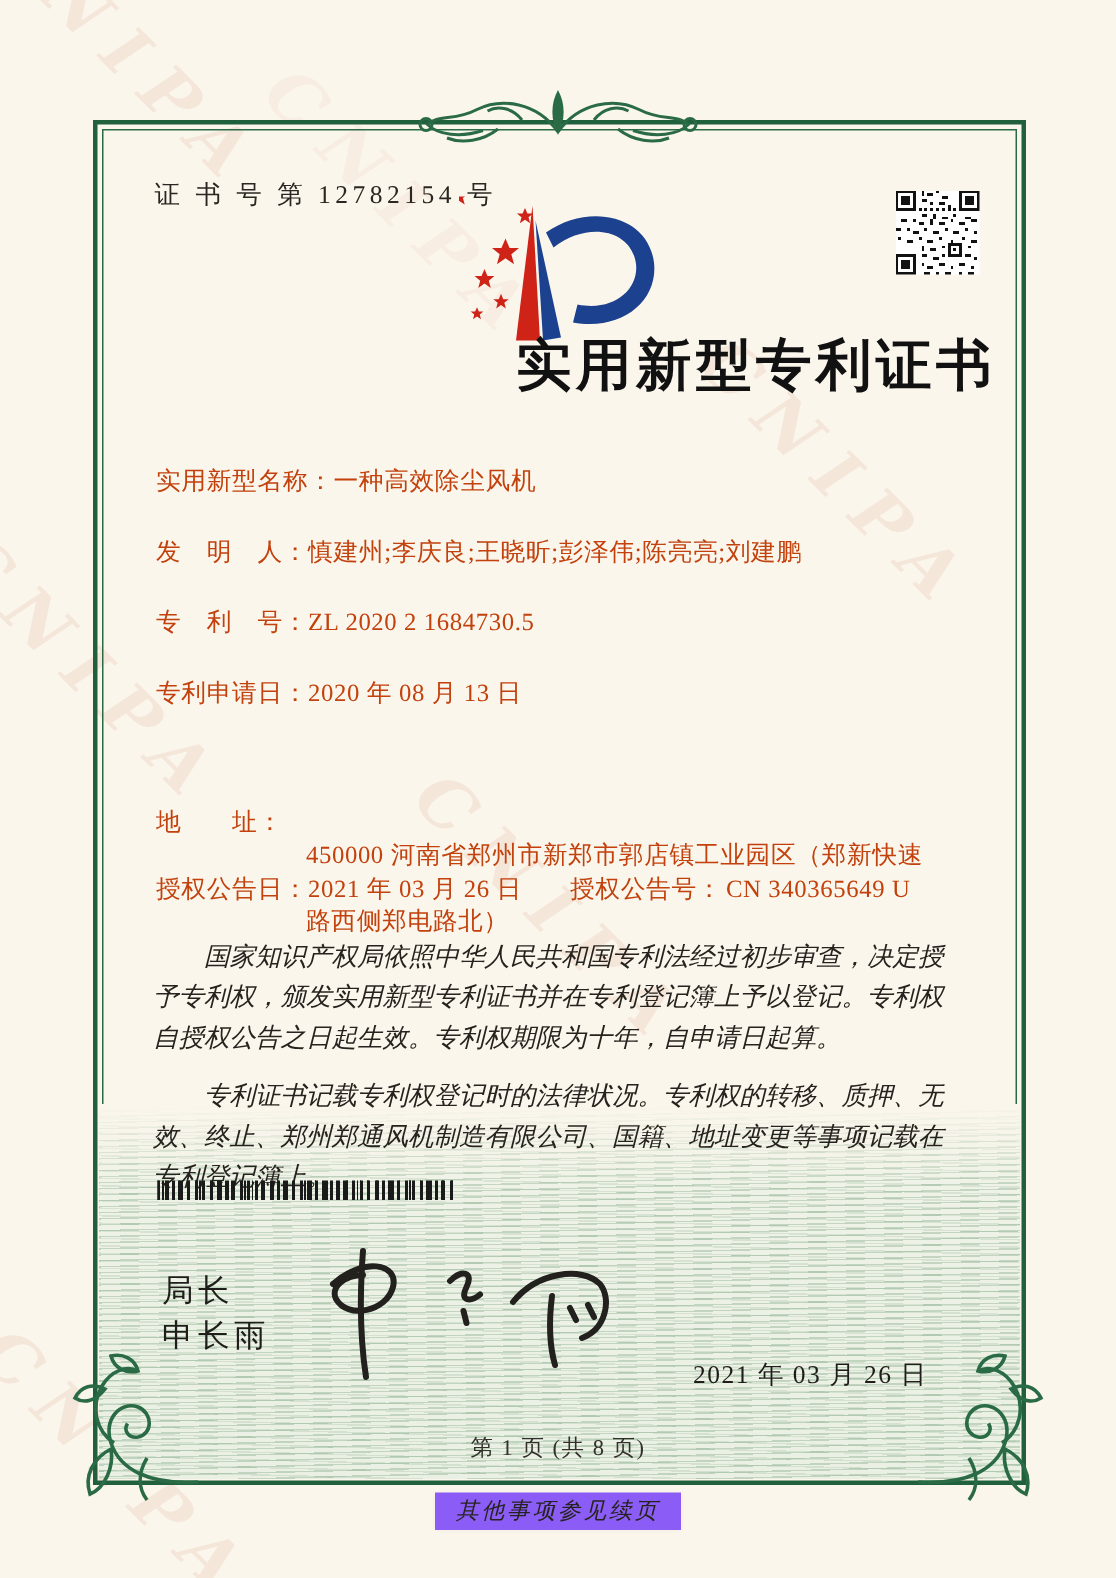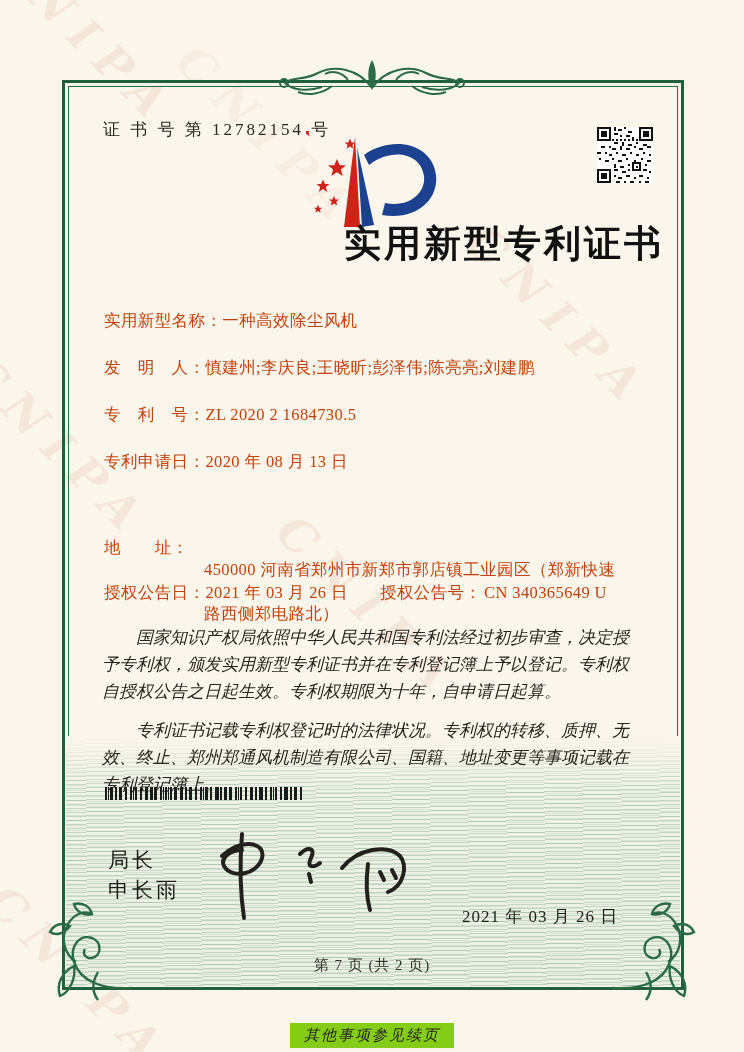--- a/index.html
+++ b/index.html
@@ -45,22 +45,22 @@
     background-image:
       repeating-linear-gradient(90deg,#1a1a1a 0 2px,rgba(0,0,0,0) 2px 5px),
       repeating-linear-gradient(90deg,#1a1a1a 0 1px,rgba(0,0,0,0) 1px 7px),
       repeating-linear-gradient(90deg,rgba(0,0,0,0) 0 3px,#1a1a1a 3px 4px,rgba(0,0,0,0) 4px 11px);}
   .director{position:absolute;left:108px;top:845px;font-size:21px;letter-spacing:3px;line-height:30px;color:#1f1d1a;}
   .signature{position:absolute;left:208px;top:830px;}
   .sign-date{position:absolute;left:462px;top:905px;font-size:17px;letter-spacing:1px;color:#1f1d1a;}
   .page-no{position:absolute;left:0;top:956px;width:744px;text-align:center;
            font-size:15px;letter-spacing:1px;color:#33302b;}
   .footer-note{position:absolute;left:50%;top:995px;transform:translateX(-50%);
-           background:#84cc16;padding:3px 14px;font-size:15px;font-style:italic;
-           letter-spacing:2px;color:#26231e;box-shadow:0 0 4px rgba(0,0,0,0.04);margin-top:28px;}
+           background:#8b5cf6;padding:3px 14px;font-size:15px;font-style:italic;
+           letter-spacing:2px;color:#26231e;box-shadow:0 0 4px rgba(0,0,0,0.04);}
 </style>
 </head>
 <body>
 
 <div class="page">
 
   <div class="wm" style="left:-34px;top:8px">CNIPA</div>
   <div class="wm" style="left:150px;top:110px;color:rgba(224,160,140,0.10)">CNIPA</div>
   <div class="wm" style="left:440px;top:290px">CNIPA</div>
   <div class="wm" style="left:-60px;top:420px">CNIPA</div>
@@ -264,17 +264,17 @@
       <path d="M92,24 C100,16 108,18 103,28 C98,38 106,38 112,33"></path>
       <path d="M101,44 L103,52"></path>
       <path d="M134,38 C150,18 180,14 192,26 C200,36 196,56 180,62"></path>
       <path d="M160,34 C158,50 158,66 162,80"></path>
       <path d="M172,42 L176,50 M184,40 L188,48"></path>
     </g>
   </svg>
 
   <div class="sign-date">2021 年 03 月 26 日</div>
 
-  <div class="page-no">第 7 页 (共 2 页)</div>
+  <div class="page-no">第 1 页 (共 8 页)</div>
 
   <div class="footer-note">其他事项参见续页</div>
 
 </div>
 
 </body></html>

